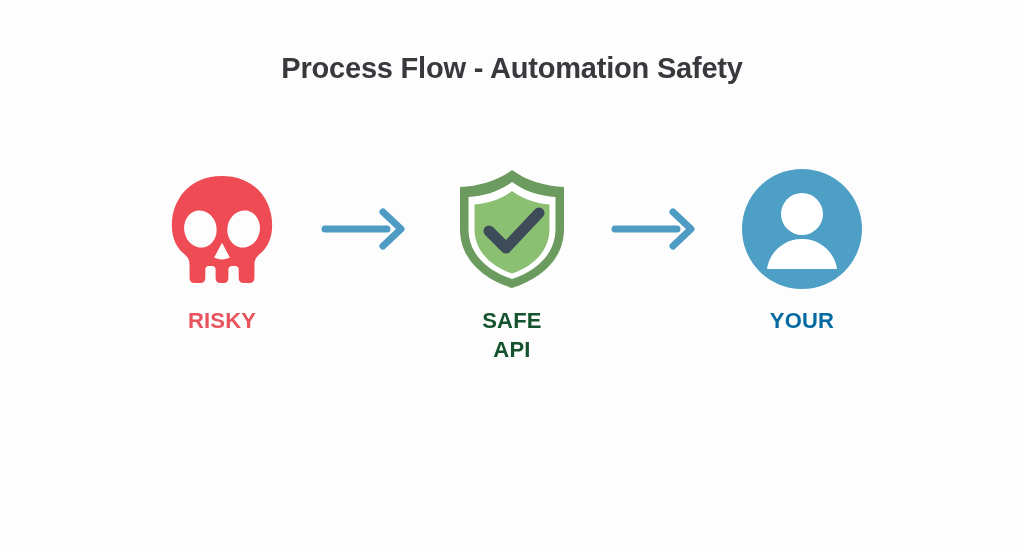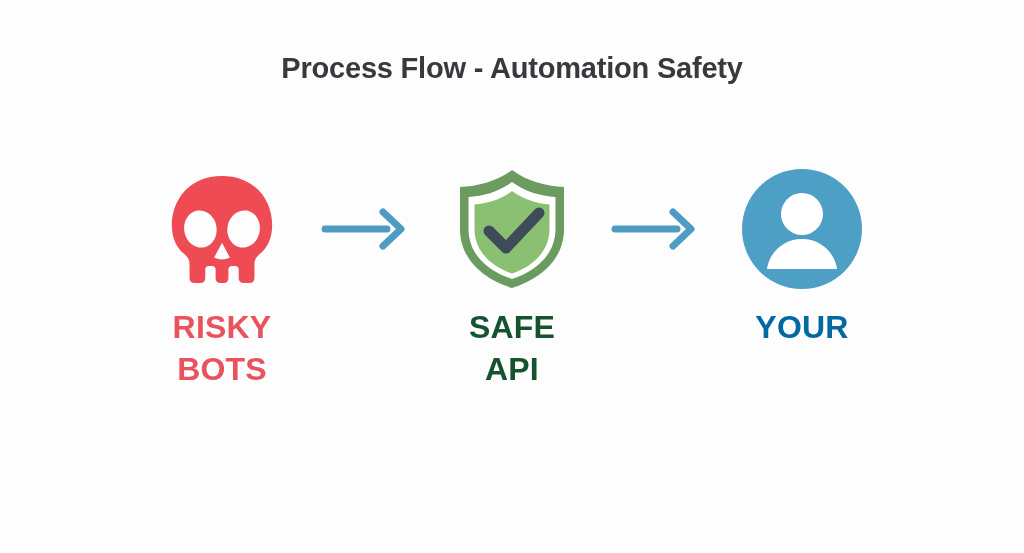--- a/index.html
+++ b/index.html
@@ -56,21 +56,21 @@
   }
   .node-icon {
     height: 122px;
     display: flex;
     align-items: center;
     justify-content: center;
   }
   .node-label {
     margin-top: 16px;
     text-align: center;
-    font-size: 32px;
+    font-size: 22px;
     font-weight: bold;
     line-height: 1.32;
     letter-spacing: 0.2px;
   }
   .node-label .lbl-line { display: block; }
 
   .label-risk   { color: #e8535e; }
   .label-safe   { color: #14532d; }
   .label-account{ color: #0369a1; }
 
@@ -128,21 +128,20 @@
 
           <ellipse cx="38" cy="60" rx="16.5" ry="19" fill="#fdfdfd" transform="rotate(-10 38 60)"></ellipse>
 
           <ellipse cx="82" cy="60" rx="16.5" ry="19" fill="#fdfdfd" transform="rotate(10 82 60)"></ellipse>
 
           <path fill="#fdfdfd" d="M60 74 L68 89 Q60 93 52 89 Z"></path>
         </svg>
       </div>
       <div class="node-label label-risk">
         <span class="lbl-line">RISKY</span>
-        <span class="lbl-line">BOTS</span>
       </div>
     </div>
 
     <div class="flow-arrow">
       <svg width="92" height="46" viewBox="0 0 92 46">
         <line x1="4" y1="23" x2="66" y2="23" stroke="#4e9bc4" stroke-width="7" stroke-linecap="round"></line>
         <polyline points="62,6 80,23 62,40" fill="none" stroke="#4e9bc4" stroke-width="7" stroke-linecap="round" stroke-linejoin="round"></polyline>
       </svg>
     </div>
 

